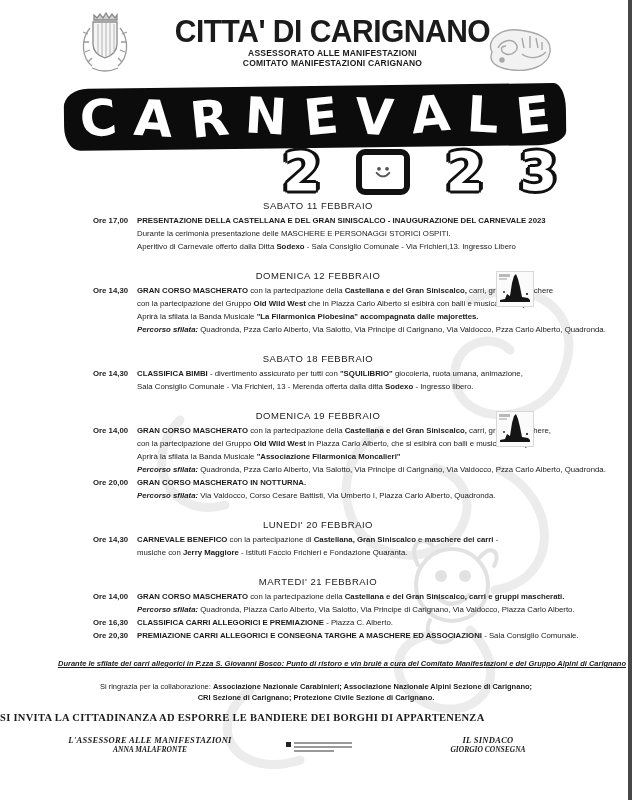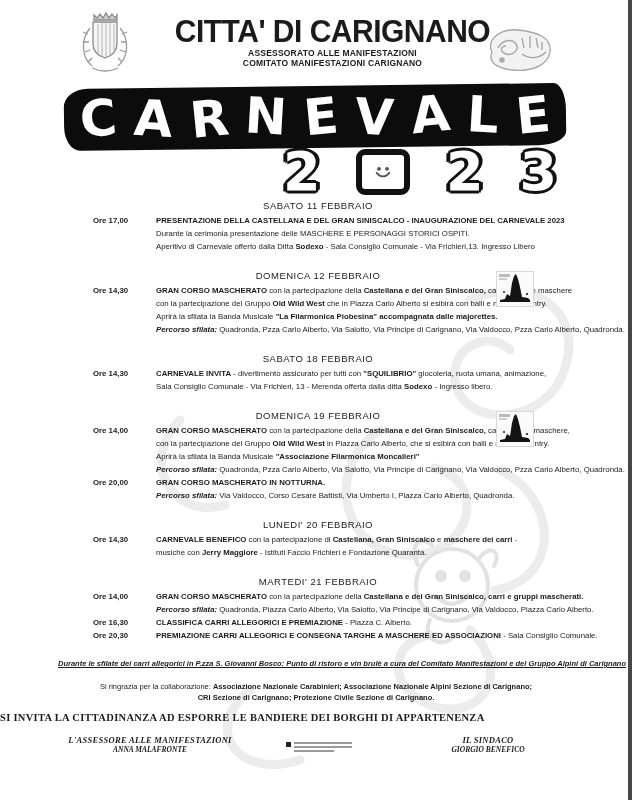--- a/index.html
+++ b/index.html
@@ -29,21 +29,21 @@
          text-shadow:-3px 0 #111,3px 0 #111,0 -3px #111,0 3px #111,
                      -2px -2px #111,2px 2px #111,-2px 2px #111,2px -2px #111,
                      -4px 1px #111,4px -1px #111;}
   .digit-box{width:42px;height:34px;border:6px solid #111;border-radius:9px;background:#fff;
              display:inline-flex;align-items:center;justify-content:center;}
 
   
   .schedule{left:60px;right:56px;top:199px;}
   .schedule-section{position:relative;margin-bottom:16px;}
   .day-heading{font-size:9.5px;font-weight:normal;letter-spacing:0.5px;line-height:13px;margin-bottom:2px;text-align:center;}
-  .event-row{display:flex;gap:19px;}
+  .event-row{display:flex;}
   .event-time{margin-left:33px;width:44px;flex:none;font-weight:bold;font-size:7.8px;line-height:13px;}
   .event-lines{flex:1;min-width:0;}
   .event-line{font-size:7.8px;line-height:13px;white-space:nowrap;}
   .badge{position:absolute;right:42px;top:2px;width:38px;height:36px;}
 
   
   .note{left:58px;right:52px;top:659px;text-align:center;font-size:7.5px;font-weight:bold;
         font-style:italic;text-decoration:underline;white-space:nowrap;}
   .thanks{left:0;right:0;top:681px;text-align:center;font-size:7.5px;line-height:11px;}
   .invite{left:0;right:0;top:712px;font-family:"Liberation Serif",serif;
@@ -170,21 +170,21 @@
       <circle cx="31" cy="23" r="1.1" fill="#141414"></circle>
       <circle cx="8" cy="21" r="0.9" fill="#141414"></circle>
     </svg>
   </span>
       </div>
       <div class="schedule-section">
         <div class="day-heading">SABATO 18 FEBBRAIO</div>
         <div class="event-row">
           <div class="event-time">Ore 14,30</div>
           <div class="event-lines">
-            <div class="event-line"><b>CARNEVALE INVITA</b> - divertimento assicurato per tutti con <b>"SQUILIBRIO"</b> giocoleria, ruota umana, animazione,</div>
+            <div class="event-line"><b>CLASSIFICA BIMBI</b> - divertimento assicurato per tutti con <b>"SQUILIBRIO"</b> giocoleria, ruota umana, animazione,</div>
             <div class="event-line">Sala Consiglio Comunale - Via Frichieri, 13 - Merenda offerta dalla ditta <b>Sodexo</b> - Ingresso libero.</div>
           </div>
         </div>
       </div>
       <div class="schedule-section">
         <div class="day-heading">DOMENICA 19 FEBBRAIO</div>
         <div class="event-row">
           <div class="event-time">Ore 14,00</div>
           <div class="event-lines">
             <div class="event-line"><b>GRAN CORSO MASCHERATO</b> con la partecipazione della <b>Castellana e del Gran Siniscalco,</b> carri, gruppi, maschere,</div>
@@ -261,17 +261,17 @@
   <div class="layer print-credit">
     <div class="sq"></div>
     <div class="bars">
         <div></div>
         <div></div>
         <div style="width:40px"></div>
       </div>
   </div>
   <div class="layer sig sig-right">
     <div class="sig-role">IL  SINDACO</div>
-    <div class="sig-name">GIORGIO BENEFICO</div>
+    <div class="sig-name">GIORGIO CONSEGNA</div>
   </div>
 
   <div class="edge-strip"></div>
 </div>
 
 </body></html>

